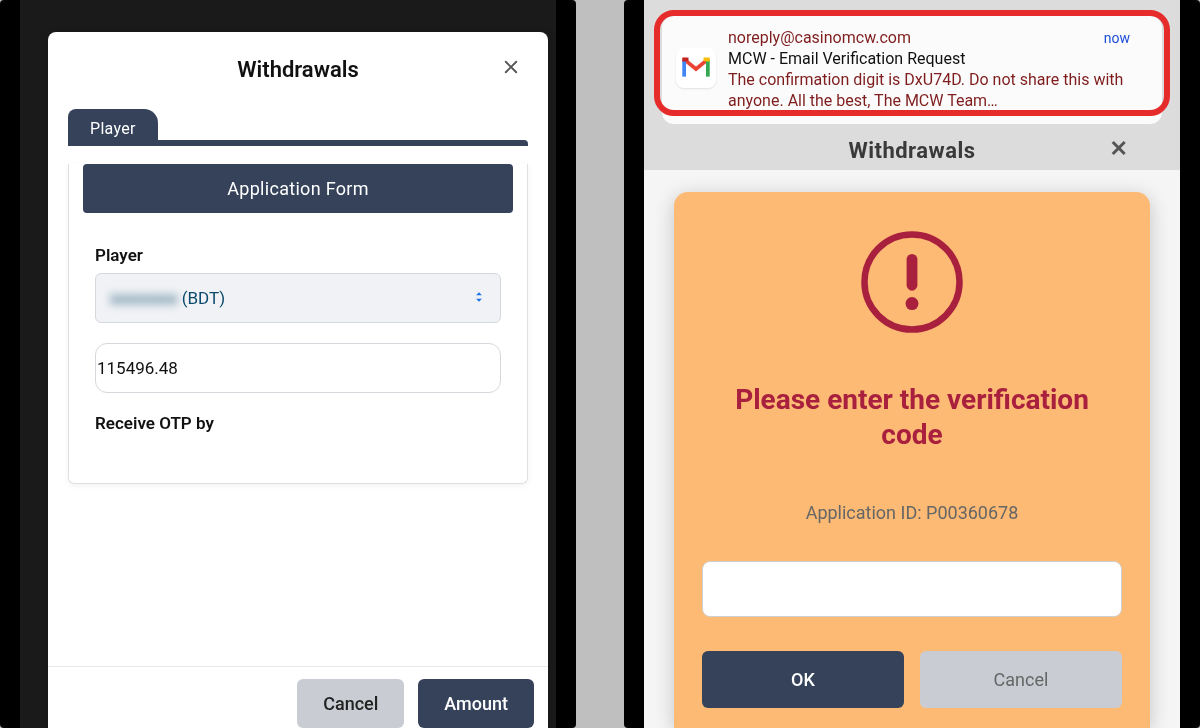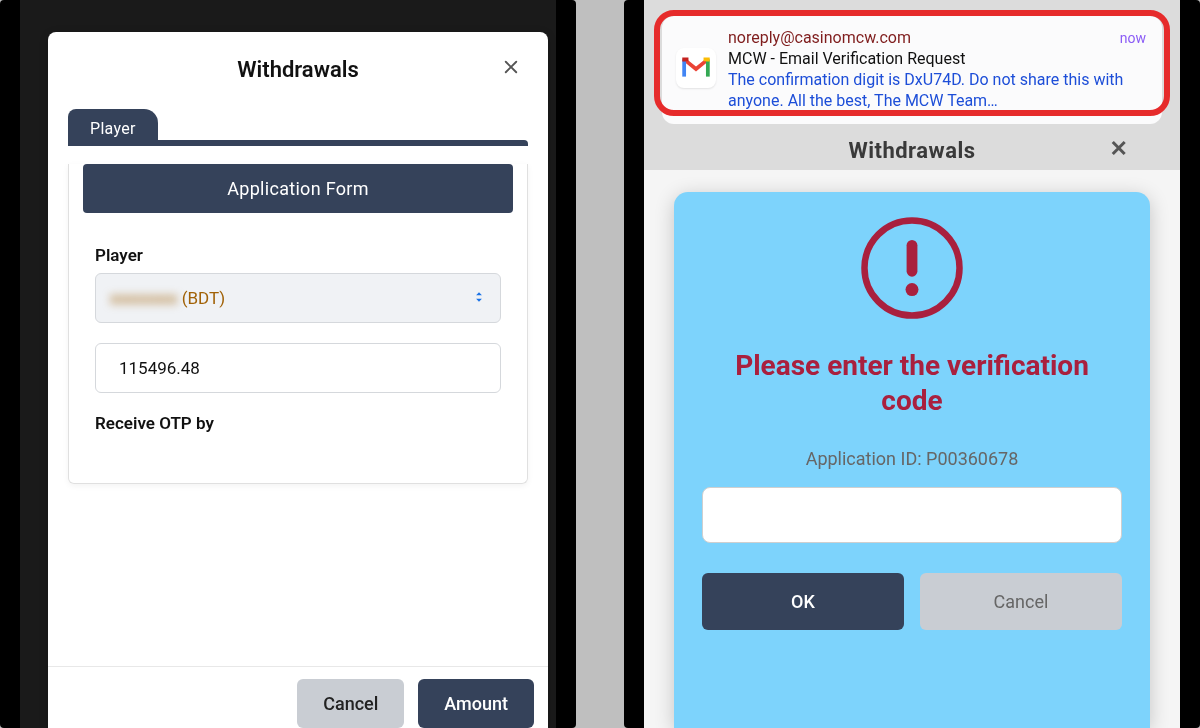--- a/index.html
+++ b/index.html
@@ -25,47 +25,47 @@
     .l-close svg { width: 18px; height: 18px; stroke: #555; }
     .l-body { padding: 0 20px; }
     .tab-wrap { position: relative; height: 40px; }
     .tab-bar { position: absolute; left: 0; right: 0; bottom: 0; height: 6px; background: #35425a; border-radius: 0 4px 0 0; }
     .tab { position: absolute; left: 0; bottom: 0; background: #35425a; color: #fff; padding: 10px 22px 8px; font-size: 16px; border-radius: 8px 14px 0 0; letter-spacing: 0.3px; }
     .l-panel { border: 1px solid #e0e0e0; border-top: none; border-radius: 0 0 6px 6px; padding-bottom: 30px; margin-bottom: 30px; box-shadow: 0 2px 6px rgba(0,0,0,0.05); }
     .app-form-hdr { background: #35425a; color: #fff; text-align: center; font-size: 18px; padding: 14px 0; margin: 18px 14px 32px; border-radius: 4px; letter-spacing: 0.3px; }
     .field-wrap { margin: 0 26px 20px; }
     .field-label { font-size: 17px; font-weight: 600; color: #111; margin-bottom: 8px; display: block; }
     .select-box { background: #f0f2f5; border: 1px solid #d5d8dc; border-radius: 6px; padding: 14px 14px; display: flex; align-items: center; justify-content: space-between; cursor: pointer; }
-    .select-val { color: #a16207; font-size: 17px; }
+    .select-val { color: #0c4a6e; font-size: 17px; }
     .select-val .blur { filter: blur(4px); }
     .select-caret svg { width: 14px; height: 14px; fill: #1a73e8; }
-    .text-input { width: 100%; border: 1px solid #d5d8dc; border-radius: 6px; padding: 14px 23px; font-size: 17px; color: #111; background: #fff; }
+    .text-input { width: 100%; border: 1px solid #d5d8dc; border-radius: 12px; padding: 14px 1px; font-size: 17px; color: #111; background: #fff; }
     .l-footer { position: absolute; bottom: 0; left: 0; right: 0; border-top: 1px solid #e8e8e8; background: #fff; padding: 12px 14px 0; display: flex; justify-content: flex-end; gap: 14px; }
     .btn { border: none; border-radius: 6px; padding: 14px 26px; font-size: 18px; font-weight: 500; cursor: pointer; }
     .btn-grey { background: #c9cdd3; color: #222; }
     .btn-dark { background: #35425a; color: #fff; }
     .btn-light-grey { background: #c9cdd3; color: #666; font-weight: 400; }
 
     
     .r-bg-header { position: absolute; top: 0; left: 20px; right: 20px; height: 170px; background: rgba(0,0,0,0.1); }
     .r-bg-title { position: absolute; top: 138px; left: 0; right: 0; text-align: center; font-size: 22px; font-weight: 700; color: #3a3a3a; letter-spacing: 0.5px; filter: blur(0.3px); }
     .r-bg-close { position: absolute; top: 136px; right: 52px; font-size: 22px; color: #555; font-weight: 700; }
     .notif-outline { position: absolute; top: 10px; left: 30px; right: 30px; height: 106px; border: 6px solid #e62b2b; border-radius: 20px; z-index: 10; }
     .notif { position: absolute; top: 16px; left: 38px; right: 38px; background: #fbfbfc; border-radius: 12px; padding: 12px 16px 12px 66px; z-index: 9; display: flex; flex-direction: column; gap: 2px; }
     .notif-sender { font-size: 16px; color: #7f1d1d; }
     .notif-subject { font-size: 16px; font-weight: 400; color: #111; }
-    .notif-body { font-size: 16px; color: #1d4ed8; line-height: 1.3; }
-    .notif-time { position: absolute; top: 14px; right: 16px; font-size: 14px; color: #8b5cf6; }
+    .notif-body { font-size: 16px; color: #7f1d1d; line-height: 1.3; }
+    .notif-time { position: absolute; top: 14px; right: 32px; font-size: 14px; color: #1d4ed8; }
     .notif-icon { position: absolute; left: 14px; top: 32px; width: 40px; height: 40px; background: #fff; border-radius: 8px; display: flex; align-items: center; justify-content: center; box-shadow: 0 1px 2px rgba(0,0,0,0.1); }
-    .r-card { position: absolute; top: 192px; left: 50px; right: 50px; bottom: 0; background: #7dd3fc; border-radius: 14px 14px 0 0; box-shadow: 0 4px 20px rgba(0,0,0,0.2); padding: 22px 28px 0; display: flex; flex-direction: column; align-items: center; text-align: center; }
+    .r-card { position: absolute; top: 192px; left: 50px; right: 50px; bottom: 0; background: #fdba74; border-radius: 14px 14px 0 0; box-shadow: 0 4px 20px rgba(0,0,0,0.2); padding: 36px 28px 0; display: flex; flex-direction: column; align-items: center; text-align: center; gap: 20px; }
     .r-warn-icon svg { width: 108px; height: 108px; }
     .r-heading { color: #a9203e; font-size: 28px; font-weight: 700; line-height: 1.25; margin-top: 22px; }
     .r-appid { color: #666; font-size: 18px; margin-top: 30px; }
     .r-input { width: 100%; height: 56px; border: 1px solid #cfcfcf; border-radius: 8px; margin-top: 18px; font-size: 20px; padding: 0 14px; text-align: center; }
-    .r-footer { display: flex; gap: 16px; justify-content: flex-end; margin-top: 30px; width: 100%; }
+    .r-footer { display: flex; gap: 16px; justify-content: flex-end; margin-top: 14px; width: 100%; }
     .r-footer .btn { flex: 1; padding: 18px 0; }
   </style>
 </head>
 <body>
 
 <div class="phone left">
   <div class="l-card">
     <div class="l-header">
       <div class="l-title">Withdrawals</div>
       <div class="l-close">

